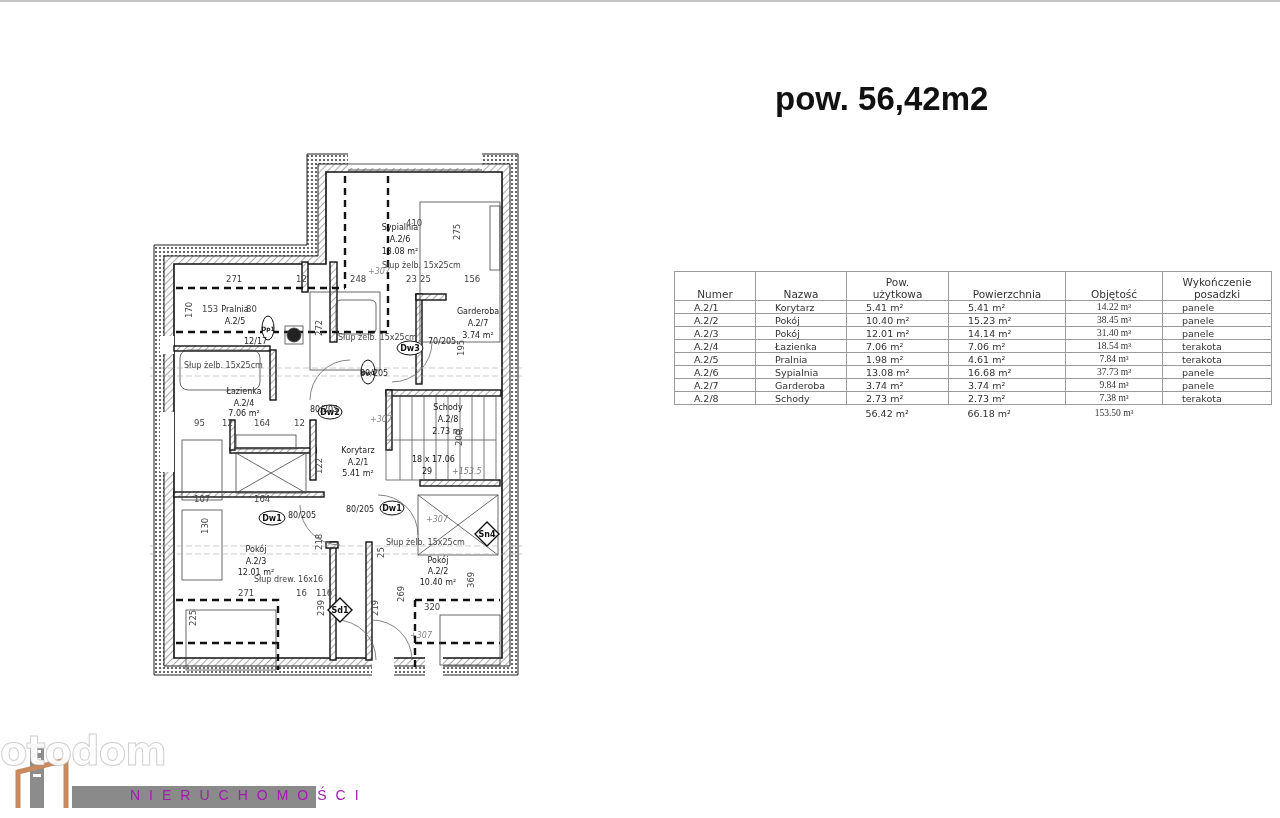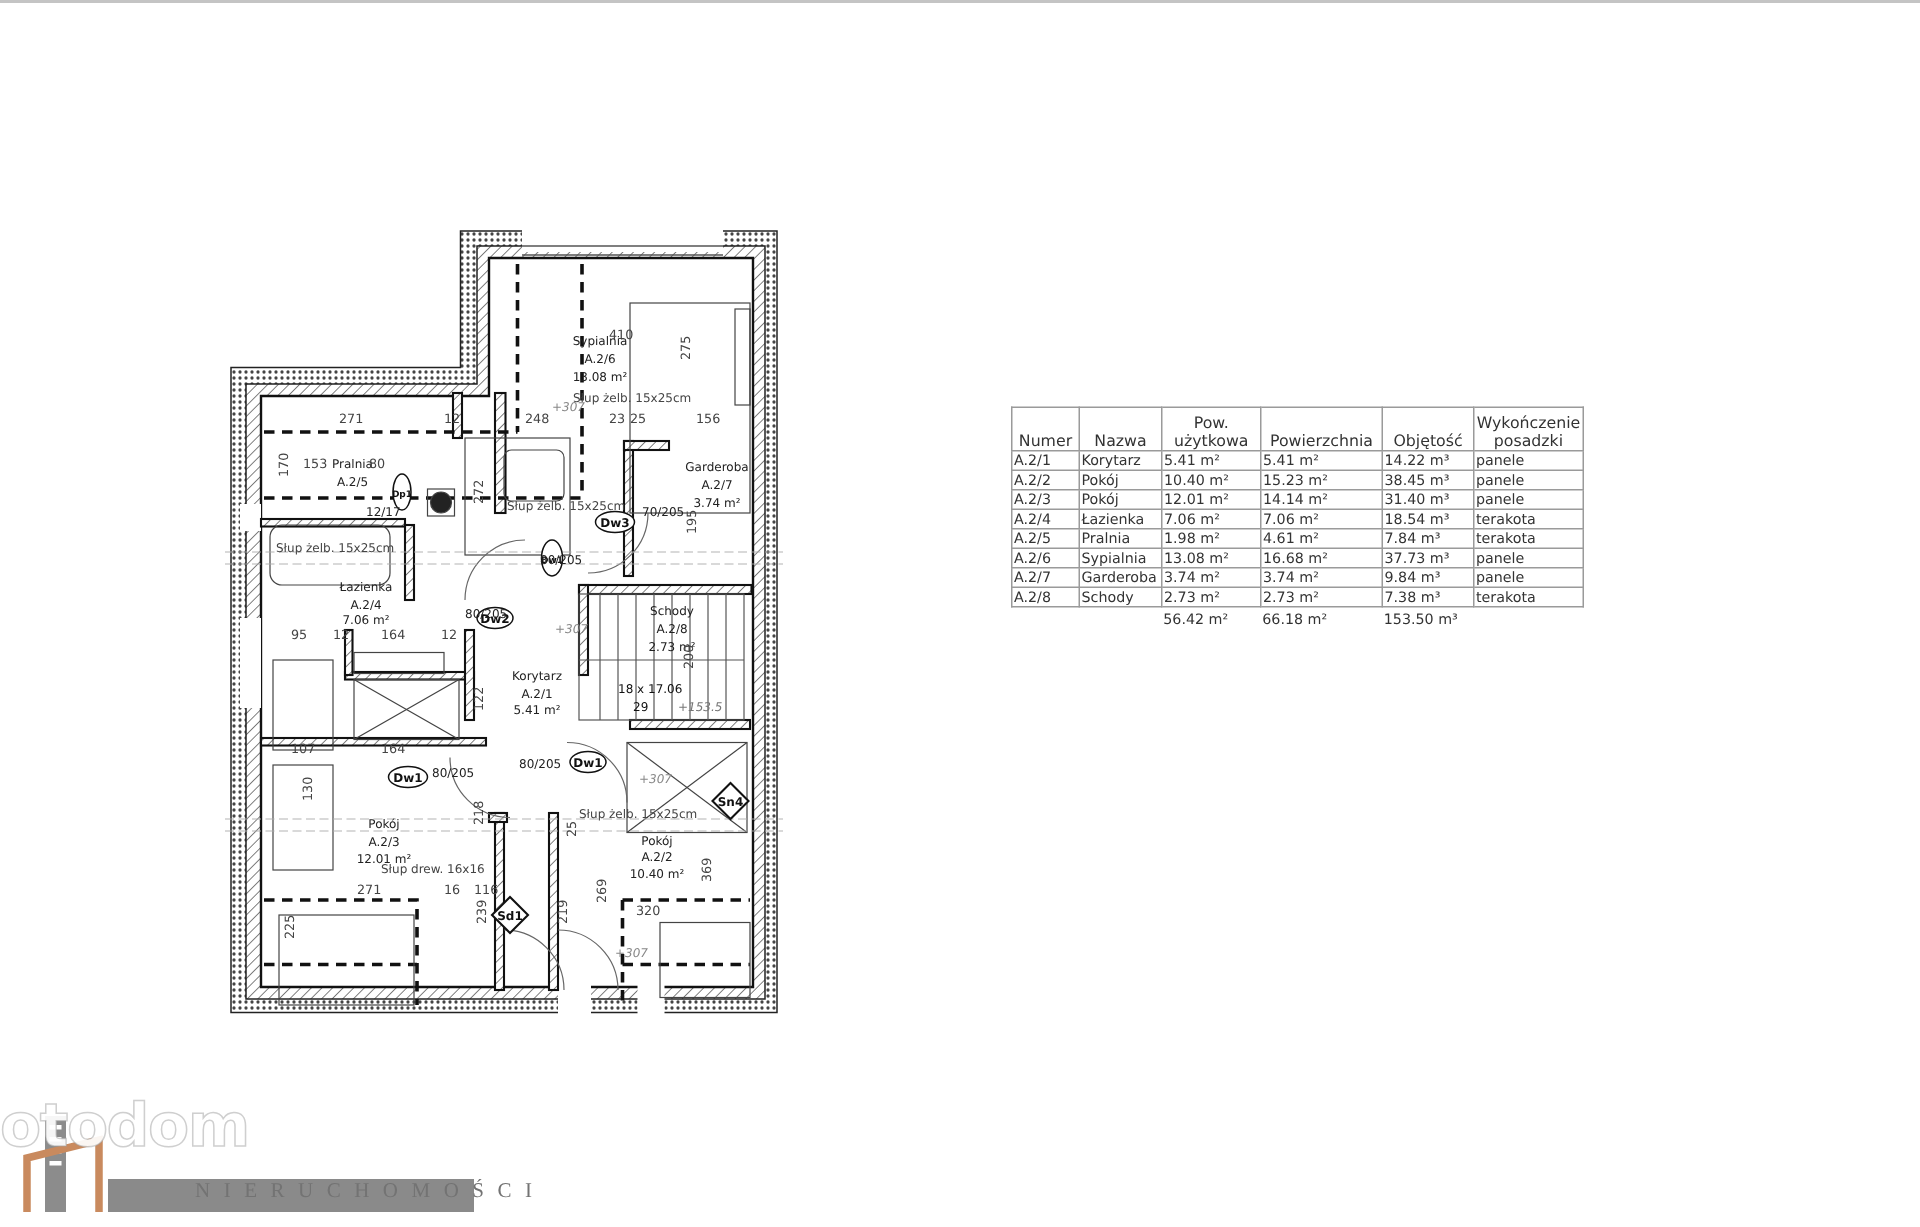--- a/index.html
+++ b/index.html
@@ -12,52 +12,53 @@
     position: absolute; left: 775px; top: 78px;
     font-family: "Liberation Sans", sans-serif; font-weight: bold; font-size: 33px;
     line-height: 42px; color: #111;
   }
   .title div { white-space: nowrap; }
   .plan { position: absolute; left: 150px; top: 150px; width: 372px; height: 530px; }
   .rooms-table {
     position: absolute; left: 674px; top: 271px;
     border-collapse: collapse; font-family: "DejaVu Sans", sans-serif; font-size: 9.5px; color: #333;
   }
-  .rooms-table th, .rooms-table td { border: 1px solid #9a9a9a; padding: 0 1px; height: 12px; white-space: nowrap; }
+  .rooms-table th, .rooms-table td { border: 1px solid #9a9a9a; padding: 0 19px; height: 12px; white-space: nowrap; }
   .rooms-table th { font-weight: normal; font-size: 10.5px; height: 28px; vertical-align: bottom; text-align: center; color: #333; }
-  .rooms-table td.r { text-align: left; }
+  .rooms-table td.r { text-align: center; font-family: Liberation Serif, serif; }
   .rooms-table tr.totals td { border: none; padding-top: 2px; margin-left: 32px; }
   .col-num { width: 42px; } .col-name { width: 52px; } .col-uz { width: 63px; }
   .col-pow { width: 78px; } .col-obj { width: 58px; } .col-fin { width: 70px; margin-top: 24px; }
 
   .logo { position: absolute; left: 14px; top: 742px; width: 300px; height: 70px; }
   .logo-name {
     position: absolute; left: 72px; top: 10px; font-family: "Liberation Serif", serif;
     font-size: 29px; letter-spacing: 1px; color: #333;
   }
   .logo-bar {
     position: absolute; left: 58px; top: 44px; width: 244px; height: 22px; background: #8a8a8a;
   }
   .logo-sub {
-    position: absolute; left: 116px; top: 45px; font-family: Liberation Serif, serif;
-    font-size: 14px; letter-spacing: 9px; color: #737373;
+    position: absolute; left: 116px; top: 45px; font-family: Liberation Sans, sans-serif;
+    font-size: 14px; letter-spacing: 9px; color: #a21caf;
   }
   .watermark {
     position: absolute; left: 0px; top: 728px; font-family: "DejaVu Sans", sans-serif;
     font-weight: bold; font-size: 40px; letter-spacing: -1px; color: rgba(255,255,255,0.92);
     -webkit-text-stroke: 1px rgba(160,160,160,0.5);
   }
   svg text { font-family: "DejaVu Sans", sans-serif; }
 </style>
 </head>
 <body>
 
 <div class="top-rule"></div>
 
 <div class="title">
+  <div>pow. 56,42m2</div>
 </div>
 
 <svg class="plan" viewBox="0 0 372 530" xmlns="http://www.w3.org/2000/svg">
   <defs>
     <pattern id="hatch" width="5" height="5" patternUnits="userSpaceOnUse" patternTransform="rotate(45)">
       <rect width="5" height="5" fill="#fff"></rect>
       <line x1="0" y1="0" x2="0" y2="5" stroke="#555" stroke-width="1"></line>
     </pattern>
     <pattern id="brick" width="4" height="4" patternUnits="userSpaceOnUse">
       <rect width="4" height="4" fill="#fff"></rect>

